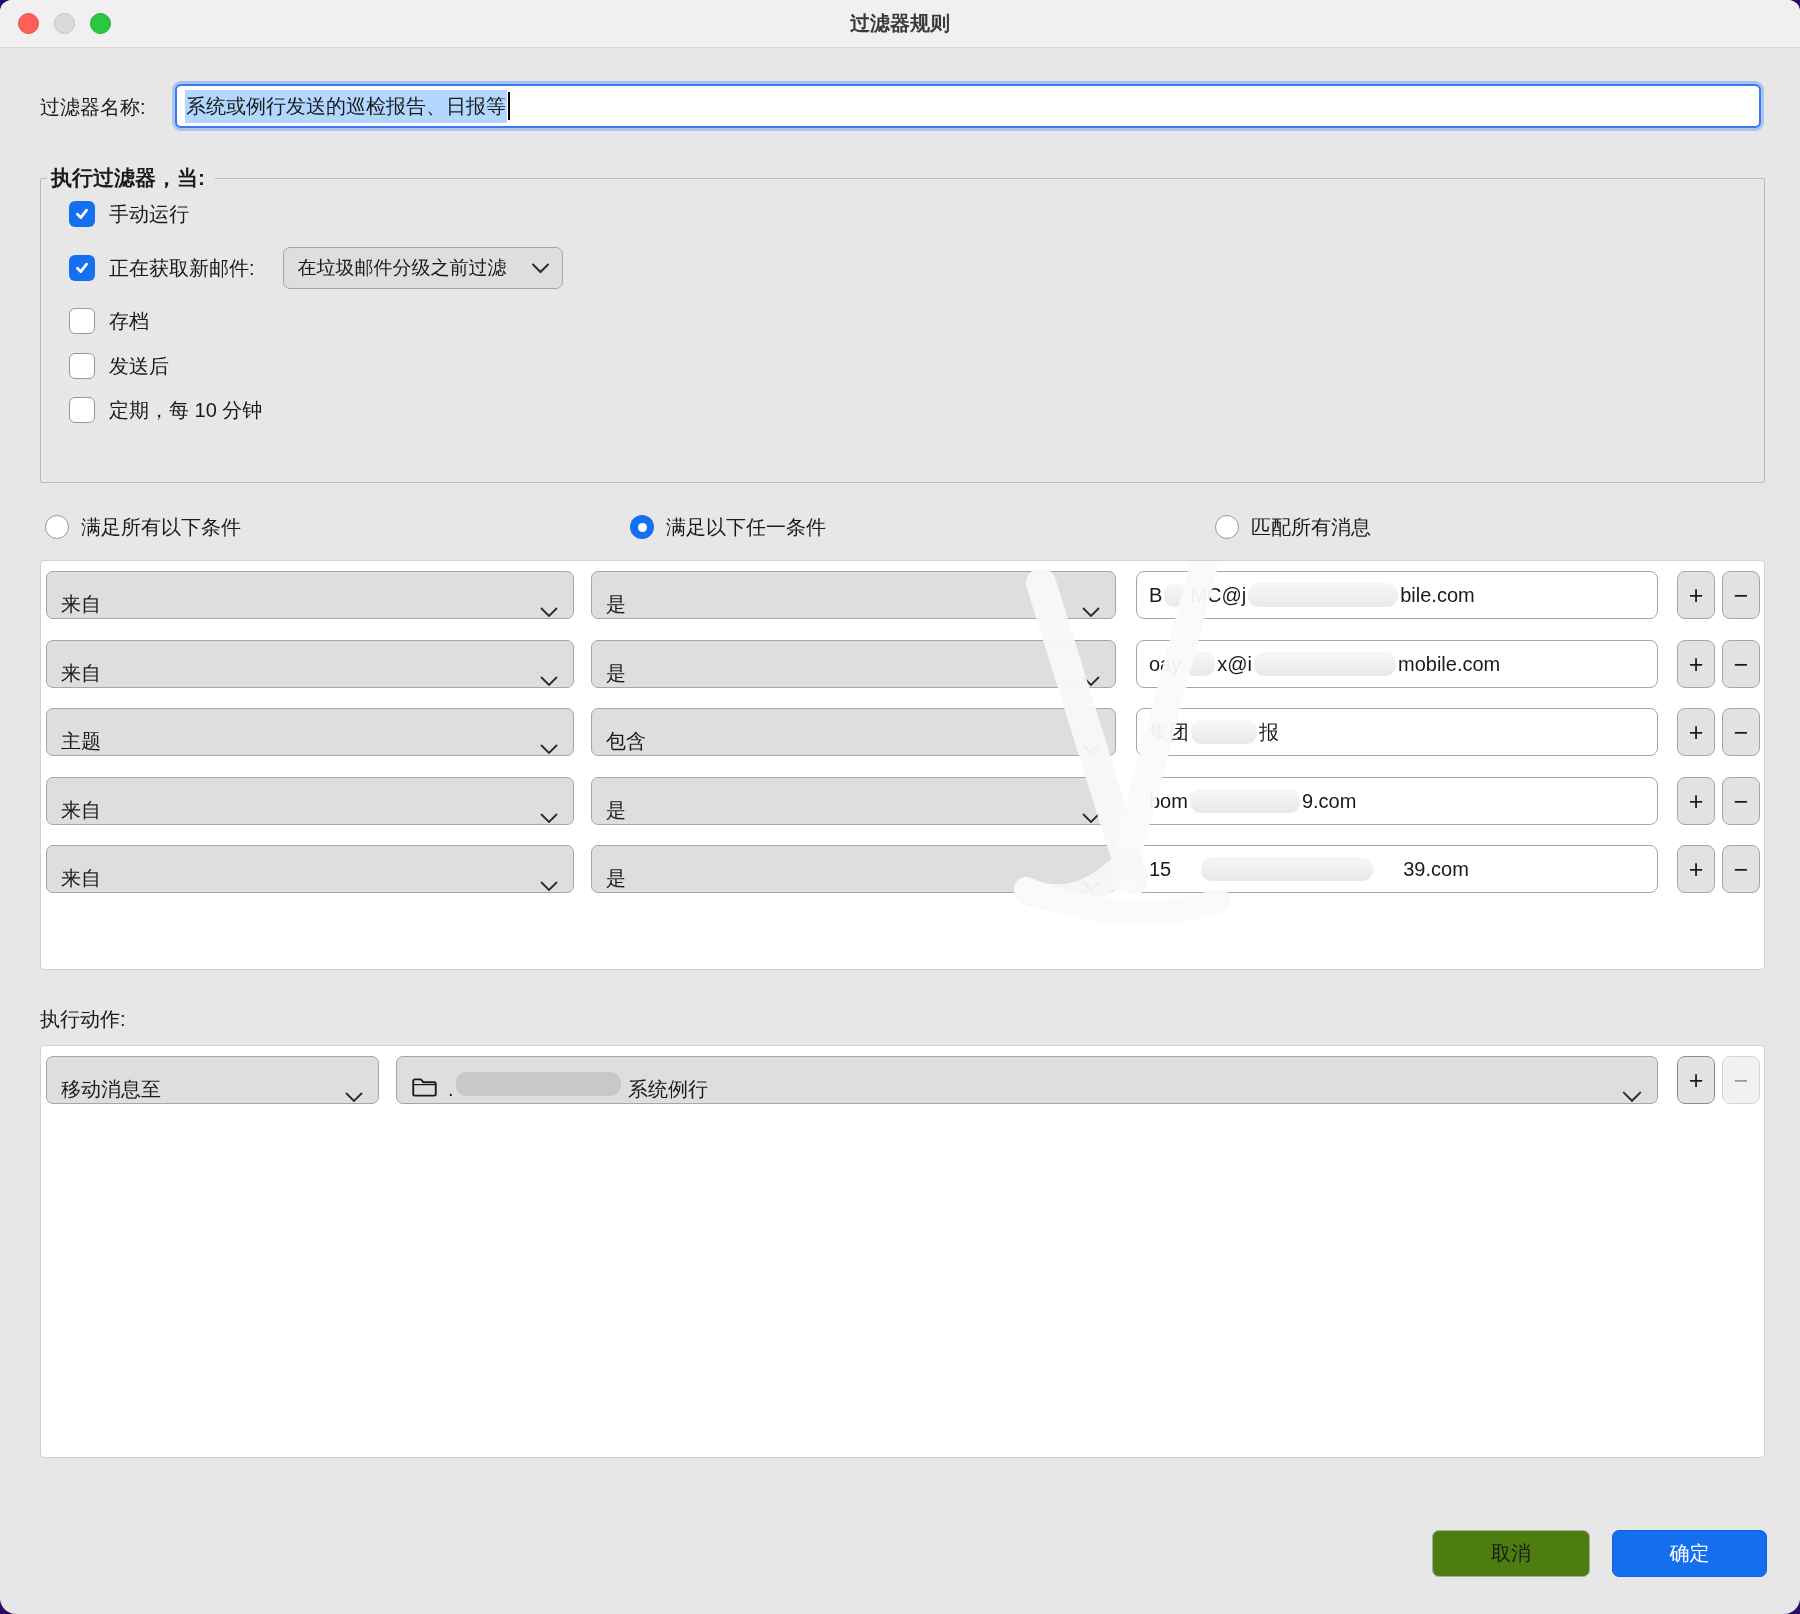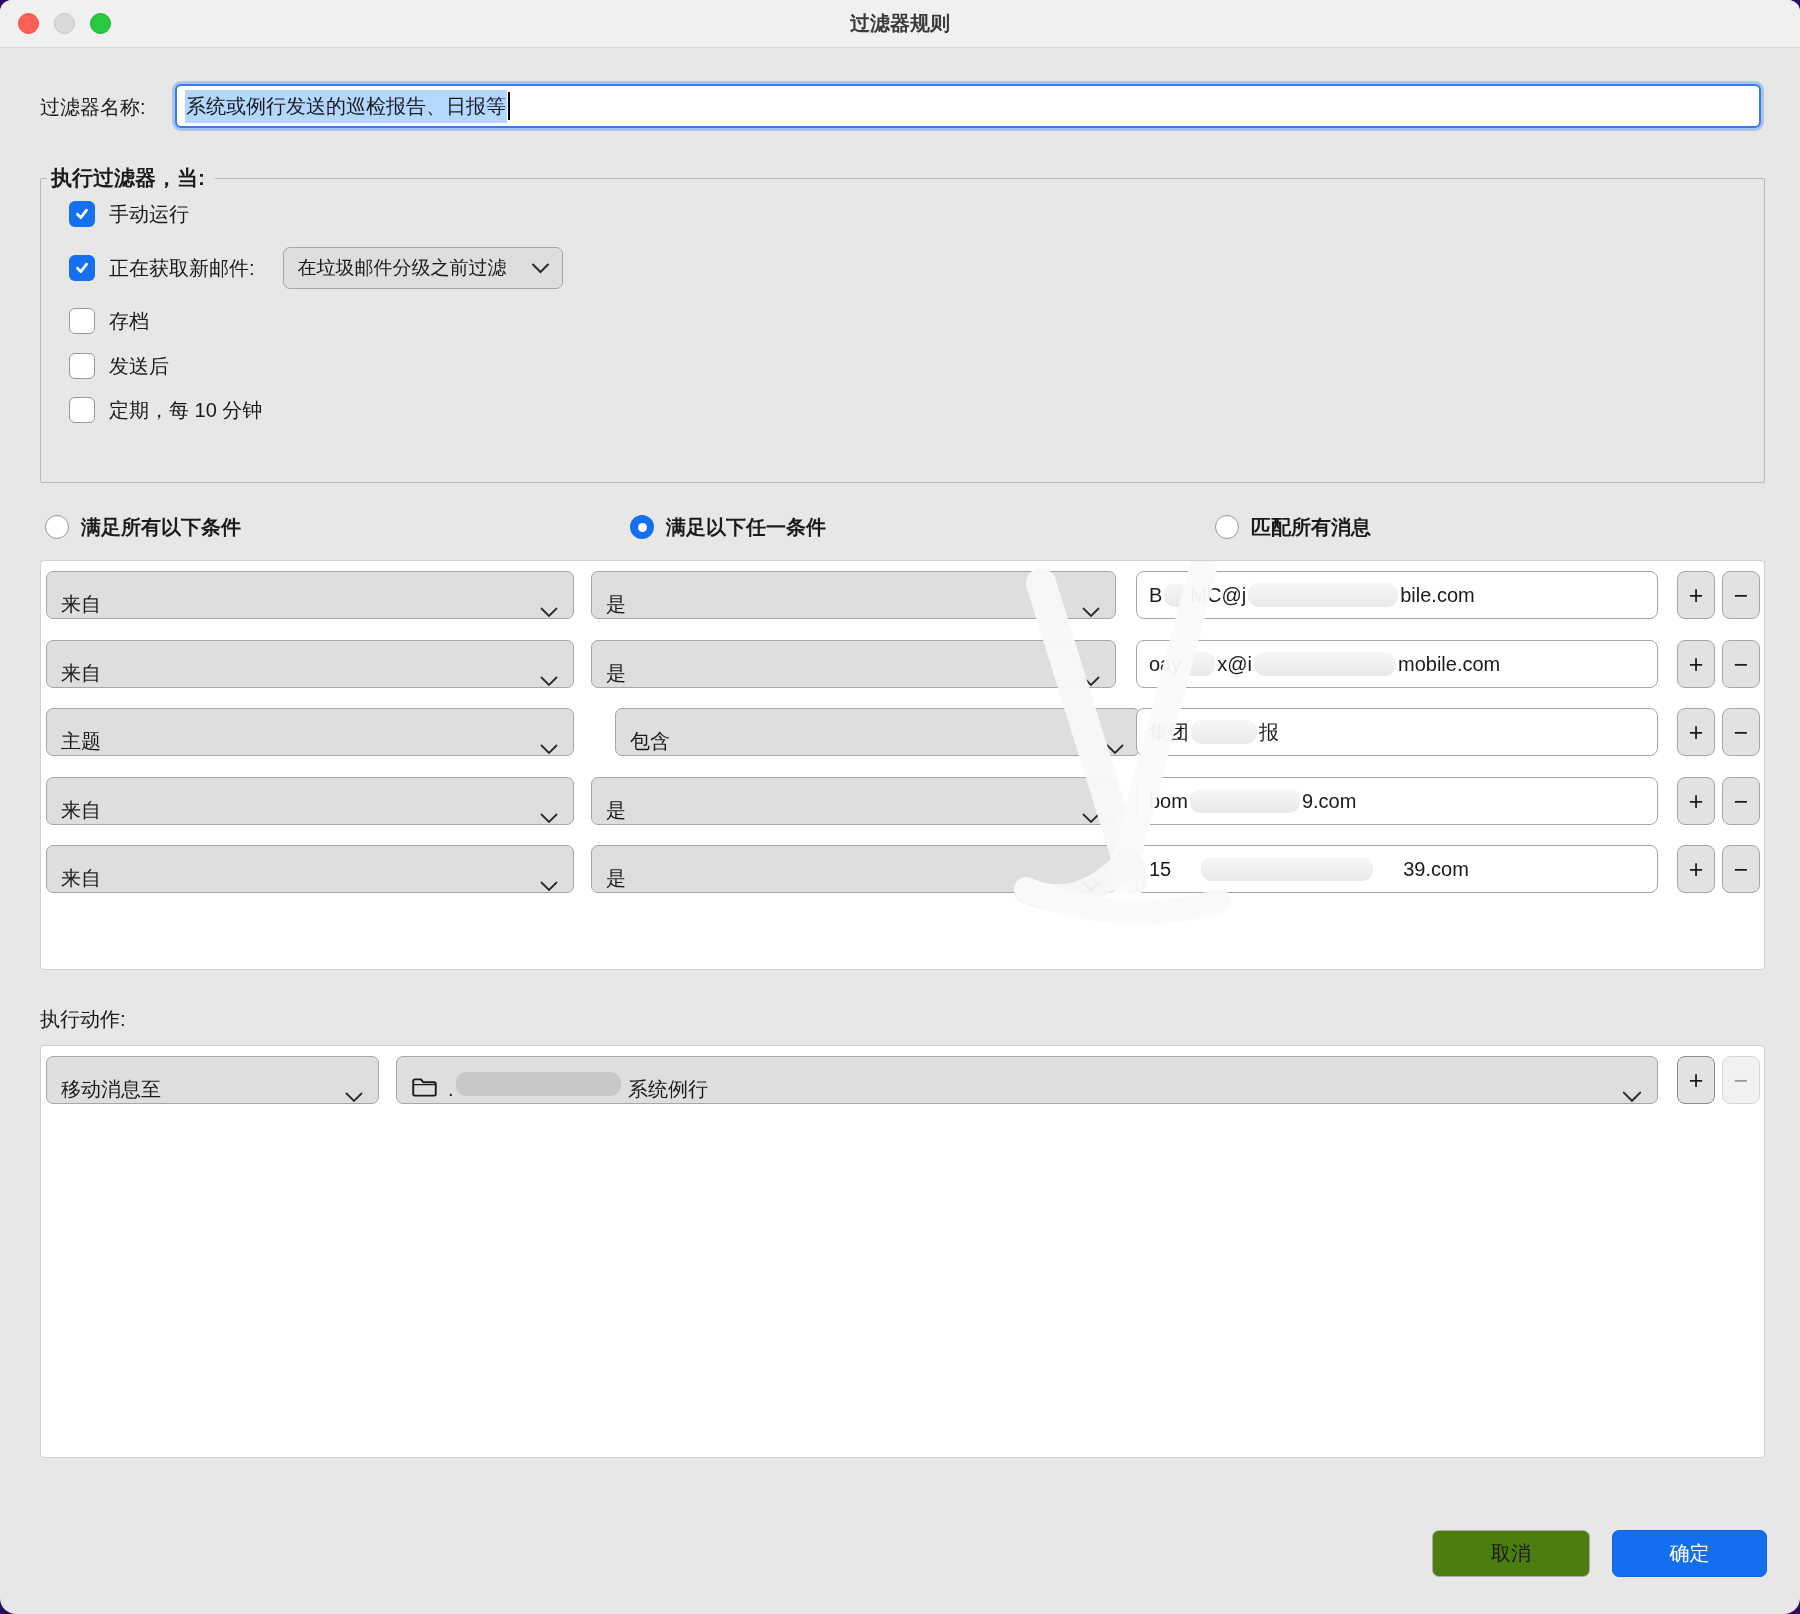--- a/index.html
+++ b/index.html
@@ -53,21 +53,21 @@
   .checkbox.off{background:#fff;border:1.5px solid #97979c;}
   .checkbox.on{background:#1470f0;border:none;}
   .cb-label{font-size:20px;white-space:nowrap;}
   .mini-dd{
     margin-left:14px;height:42px;box-sizing:border-box;
     display:inline-flex;align-items:center;gap:14px;padding:0 12px 0 14px;
     background:#dfdedf;border:1.5px solid #a6a5a9;border-radius:7px;font-size:19px;white-space:nowrap;
   }
   
   .radio-band{position:absolute;left:40px;top:509px;width:1725px;height:36px;}
-  .radio-item{position:absolute;top:0;height:36px;display:flex;align-items:center;gap:12px;font-weight:bold;}
+  .radio-item{position:absolute;top:0;height:36px;display:flex;align-items:center;gap:12px;}
   .radio{width:24px;height:24px;border-radius:50%;box-sizing:border-box;flex:none;
     display:flex;align-items:center;justify-content:center;}
   .radio.off{background:#fff;border:1.5px solid #97979c;}
   .radio.on{background:#1470f0;}
   .radio-dot{width:9px;height:9px;border-radius:50%;background:#fff;}
   .radio-label{font-size:20px;white-space:nowrap;}
   
   .white-box{position:absolute;left:40px;background:#fff;border:1px solid #d2d1d2;border-radius:4px;box-sizing:border-box;}
   #conditions-box{top:560px;width:1725px;height:410px;}
   #action-box{top:1045px;width:1725px;height:413px;}
@@ -244,21 +244,21 @@
     <div class="btn-sq btn-plus" style="left:1636px;">+</div>
     <div class="btn-sq btn-minus" style="left:1681px;">−</div>
   </div>
         <div class="cond-row" style="top: 147px;">
     <div class="sel" style="left:5px;width:528px;">
       <span class="sel-label">主题</span>
       <svg class="chev" width="20" height="11" viewBox="0 0 19 11">
         <path d="M2 1.5 L9.5 9 L17 1.5" stroke="#2a2a2c" stroke-width="1.8" fill="none" stroke-linecap="round"></path>
       </svg>
     </div>
-    <div class="sel" style="left:550px;width:525px;margin-left:24px;">
+    <div class="sel" style="left:550px;width:525px;">
       <span class="sel-label">包含</span>
       <svg class="chev" width="20" height="11" viewBox="0 0 19 11">
         <path d="M2 1.5 L9.5 9 L17 1.5" stroke="#2a2a2c" stroke-width="1.8" fill="none" stroke-linecap="round"></path>
       </svg>
     </div>
     <div class="value-box" style="left:1095px;width:522px;">
             <span class="vtext">集团</span>
             <span class="redact" style="width: 66px;"></span>
             <span class="vtext">报</span>
           </div>

